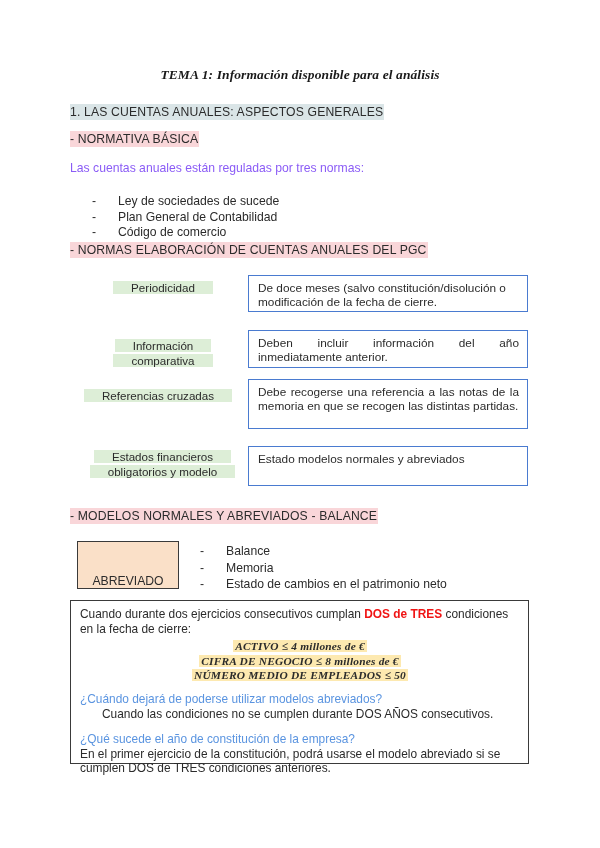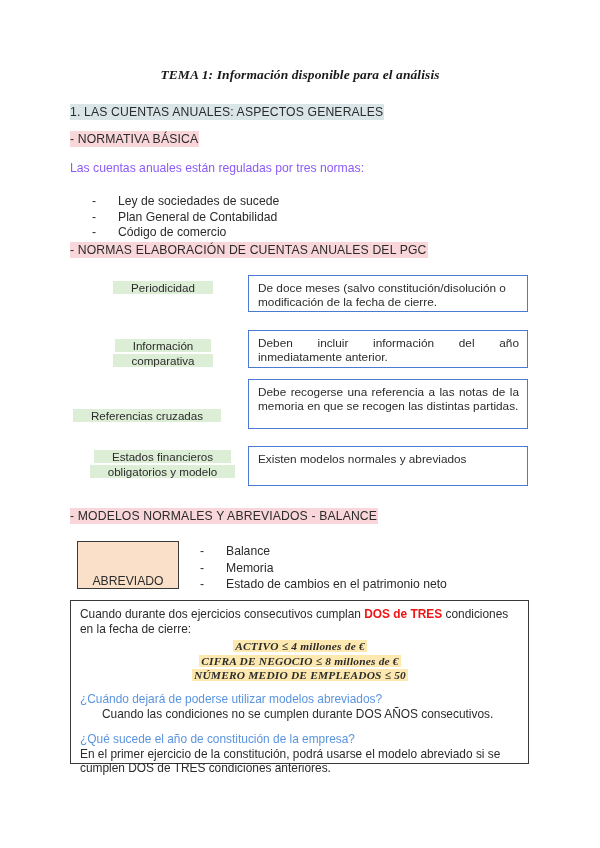--- a/index.html
+++ b/index.html
@@ -110,21 +110,21 @@
   }
   .blue-box.justify { text-align: justify; text-align-last: left; }
 
   
   .lbl-1 { left: 98px;  top: 281px; width: 130px; }
   .box-1 { left: 248px; top: 275px; width: 280px; height: 37px; }
   
   .lbl-2 { left: 98px;  top: 339px; width: 130px; }
   .box-2 { left: 248px; top: 330px; width: 280px; height: 38px; }
   
-  .lbl-3 { left: 62px;  top: 389px; width: 170px; margin-top: 20px; }
+  .lbl-3 { left: 73px;  top: 389px; width: 170px; }
   .box-3 { left: 248px; top: 379px; width: 280px; height: 50px; }
   
   .lbl-4 { left: 80px;  top: 450px; width: 165px; }
   .box-4 { left: 248px; top: 446px; width: 280px; height: 40px; }
 
   
   .abreviado-box {
     position: absolute;
     left: 77px; top: 541px;
     width: 102px; height: 48px;
@@ -215,21 +215,21 @@
   <div class="blue-box box-2 justify">Deben incluir información del año inmediatamente anterior.</div>
 
   <div class="row-label lbl-3">
     <span class="hl-green">Referencias cruzadas</span>
   </div>
   <div class="blue-box box-3 justify">Debe recogerse una referencia a las notas de la memoria en que se recogen las distintas partidas.</div>
 
   <div class="row-label lbl-4">
     <span class="hl-green">Estados financieros obligatorios y modelo</span>
   </div>
-  <div class="blue-box box-4">Existen modelos normales y abreviados</div>
+  <div class="blue-box box-4">Estado modelos normales y abreviados</div>
 
   <div class="heading h-modelos">
     <span class="hl-pink">- MODELOS NORMALES Y ABREVIADOS - BALANCE</span>
   </div>
 
   <div class="abreviado-box">
     <span>ABREVIADO</span>
   </div>
 
   <ul class="dashlist list-abrev">

